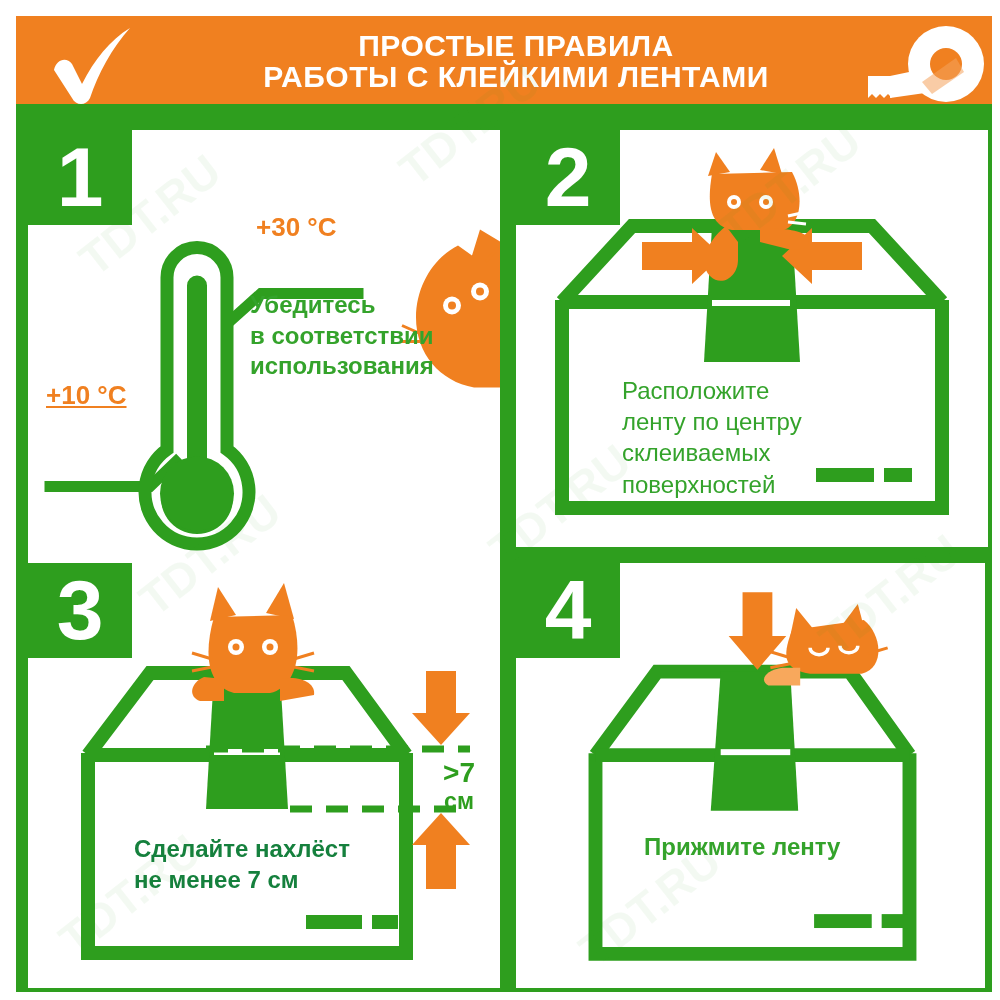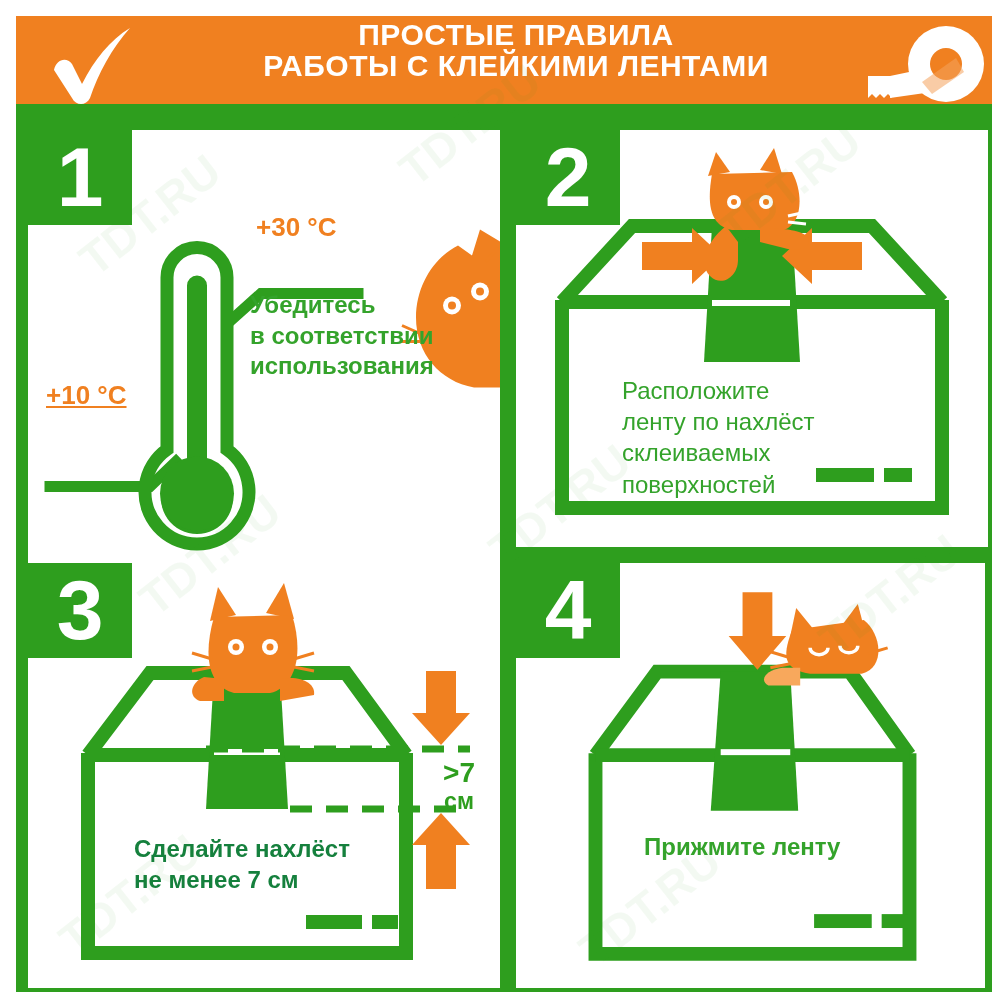--- a/index.html
+++ b/index.html
@@ -17,21 +17,21 @@
     position:absolute;left:8px;top:8px;width:984px;height:88px;
     background:#F08020;overflow:hidden;
   }
   .header-rule{
     position:absolute;left:8px;top:96px;width:984px;height:14px;
     background:#2E9E1E;
   }
   .check-icon{position:absolute;left:30px;top:10px;width:92px;height:78px;}
   .header-title{
     position:absolute;left:150px;top:4px;width:700px;height:84px;
-    display:flex;flex-direction:column;align-items:center;justify-content:flex-start;
+    display:flex;flex-direction:column;align-items:center;justify-content:center;
     color:#fff;font-weight:bold;line-height:1.02;letter-spacing:.5px;
     text-align:center;
   }
   .header-title .l1{font-size:30px;}
   .header-title .l2{font-size:30px;}
   .tape-icon{position:absolute;right:10px;top:8px;width:130px;height:82px;}
 
   
   .grid{
     position:absolute;left:8px;top:110px;width:984px;height:882px;
@@ -162,21 +162,21 @@
           <path d="M244 98 C266 98 288 100 292 108 C296 118 282 122 268 118 L244 112 Z" fill="#F08020"></path>
           <path d="M272 86 L290 82 M272 92 L290 94" stroke="#fff" stroke-width="3" fill="none"></path>
         </g>
 
         <rect x="300" y="338" width="58" height="14" fill="#2E9E1E"></rect>
         <rect x="368" y="338" width="28" height="14" fill="#2E9E1E"></rect>
       </svg>
 
       <div style="position:absolute;left:106px;top:245px;color:#34A32B;font-size:24px;font-weight:normal;line-height:1.3;">
         <div>Расположите</div>
-        <div>ленту по нахлёст</div>
+        <div>ленту по центру</div>
         <div>склеиваемых</div>
         <div>поверхностей</div>
       </div>
     </div>
 
     <div class="panel p3">
       <svg class="art" viewBox="0 0 472 425">
         <path d="M60 190 L60 390 L378 390 L378 190" fill="none" stroke="#2E9E1E" stroke-width="14"></path>
         <path d="M60 192 L122 110 L318 110 L378 192" fill="none" stroke="#2E9E1E" stroke-width="14"></path>
         <path d="M60 192 L378 192" stroke="#2E9E1E" stroke-width="14"></path>

